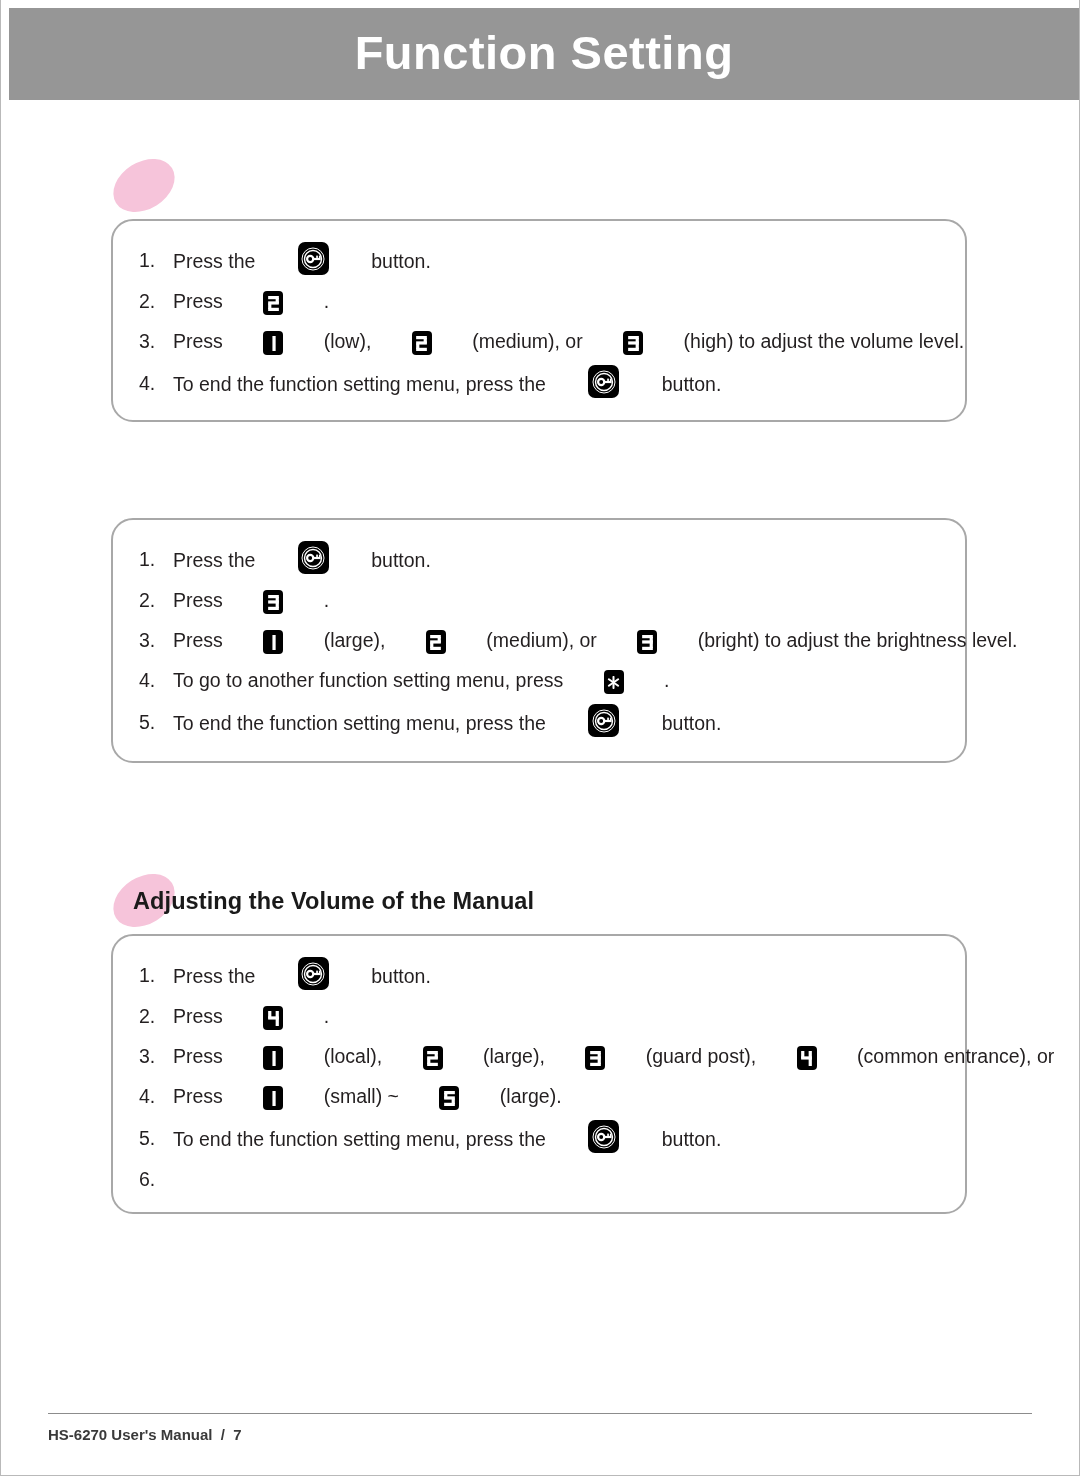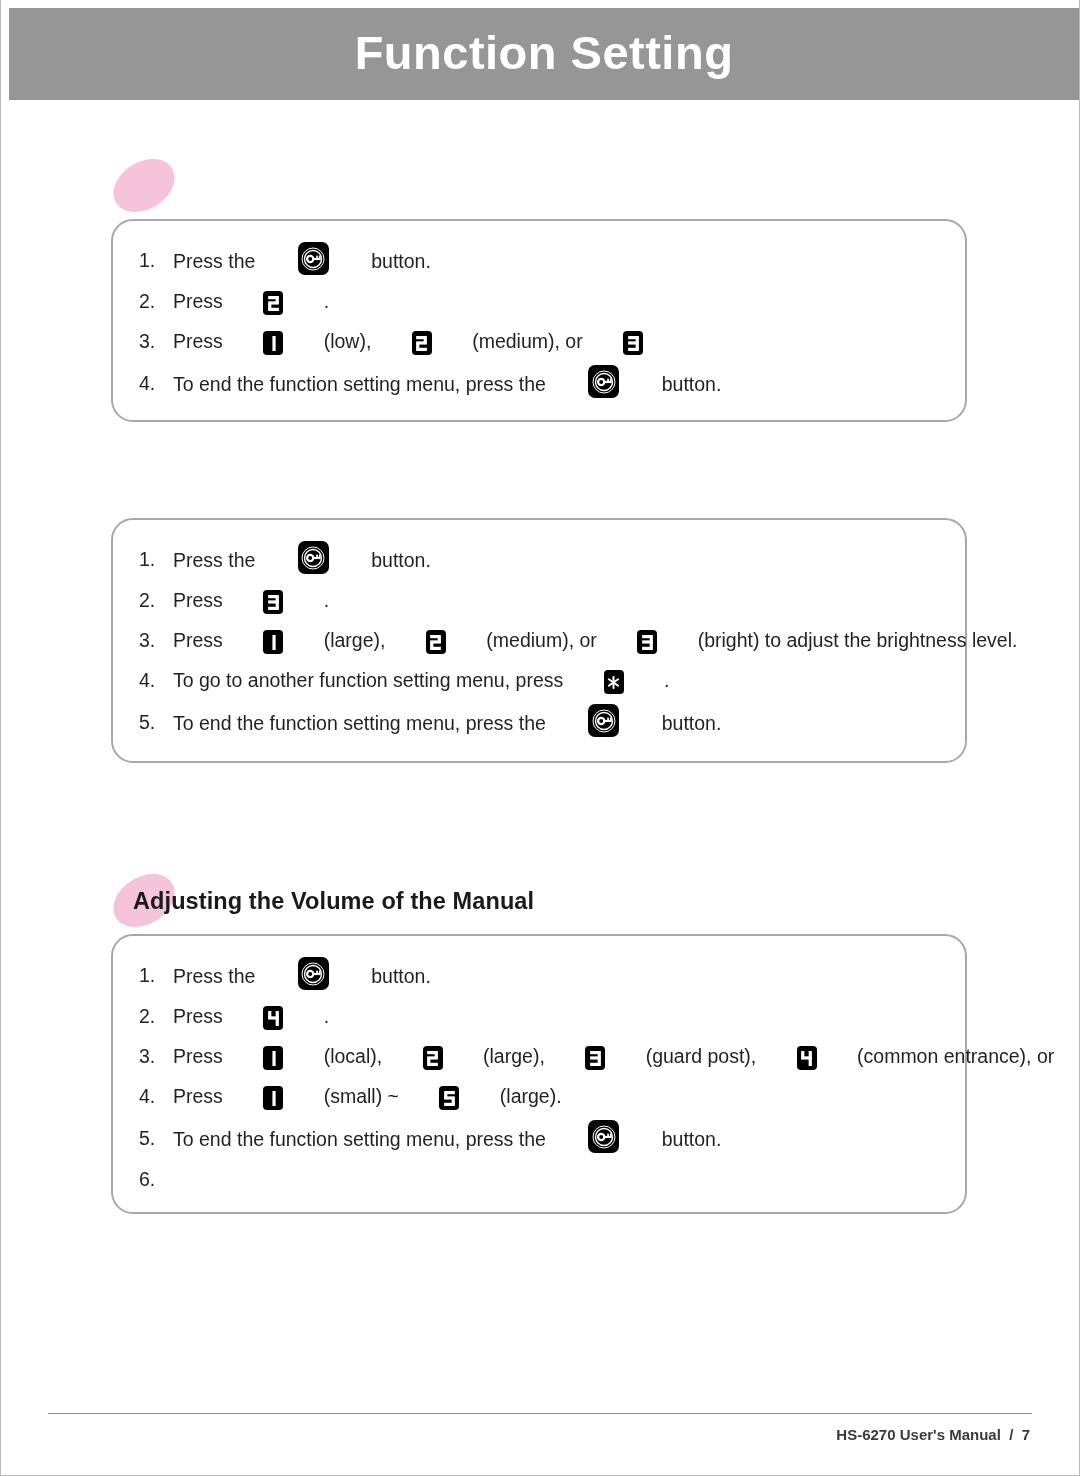--- a/index.html
+++ b/index.html
@@ -165,21 +165,20 @@
     position: absolute;
     left: 47px;
     right: 47px;
     bottom: 32px;
   }
   .footer-rule {
     border-top: 1px solid #8c8c8c;
     width: 100%;
   }
   .footer-text {
-    text-align: right;
     font-size: 15px;
     font-weight: bold;
     color: #3a3a3a;
     margin-top: 12px;
     padding-right: 2px;
     white-space: pre;
   }
 </style>
 </head>
 <body>
@@ -253,20 +252,21 @@
                 <span class="txt"> (medium), or </span>
                 <span class="keycap">
                   <svg viewBox="0 0 10 14" width="11" height="15">
                     <rect x="0" y="0" width="10" height="3" fill="#ffffff"></rect>
                     <rect x="7" y="2" width="3" height="5" fill="#ffffff"></rect>
                     <rect x="0" y="5" width="10" height="3" fill="#ffffff"></rect>
                     <rect x="7" y="7" width="3" height="5" fill="#ffffff"></rect>
                     <rect x="0" y="11" width="10" height="3" fill="#ffffff"></rect>
                   </svg>
                 </span>
+                <span class="txt"> (high) to adjust the volume level.</span>
               </span>
             </li>
             <li>
               <span class="step-num">4.</span>
               <span class="step-body">
                 <span class="txt">To end the function setting menu, press the </span>
                 <span class="keycap keycap-call">
                   <svg viewBox="0 0 26 26" width="26" height="26">
                     <circle cx="13" cy="13" r="11" fill="none" stroke="#ffffff" stroke-width="1"></circle>
                     <circle cx="13" cy="13" r="8.5" fill="none" stroke="#ffffff" stroke-width="1.4"></circle>

